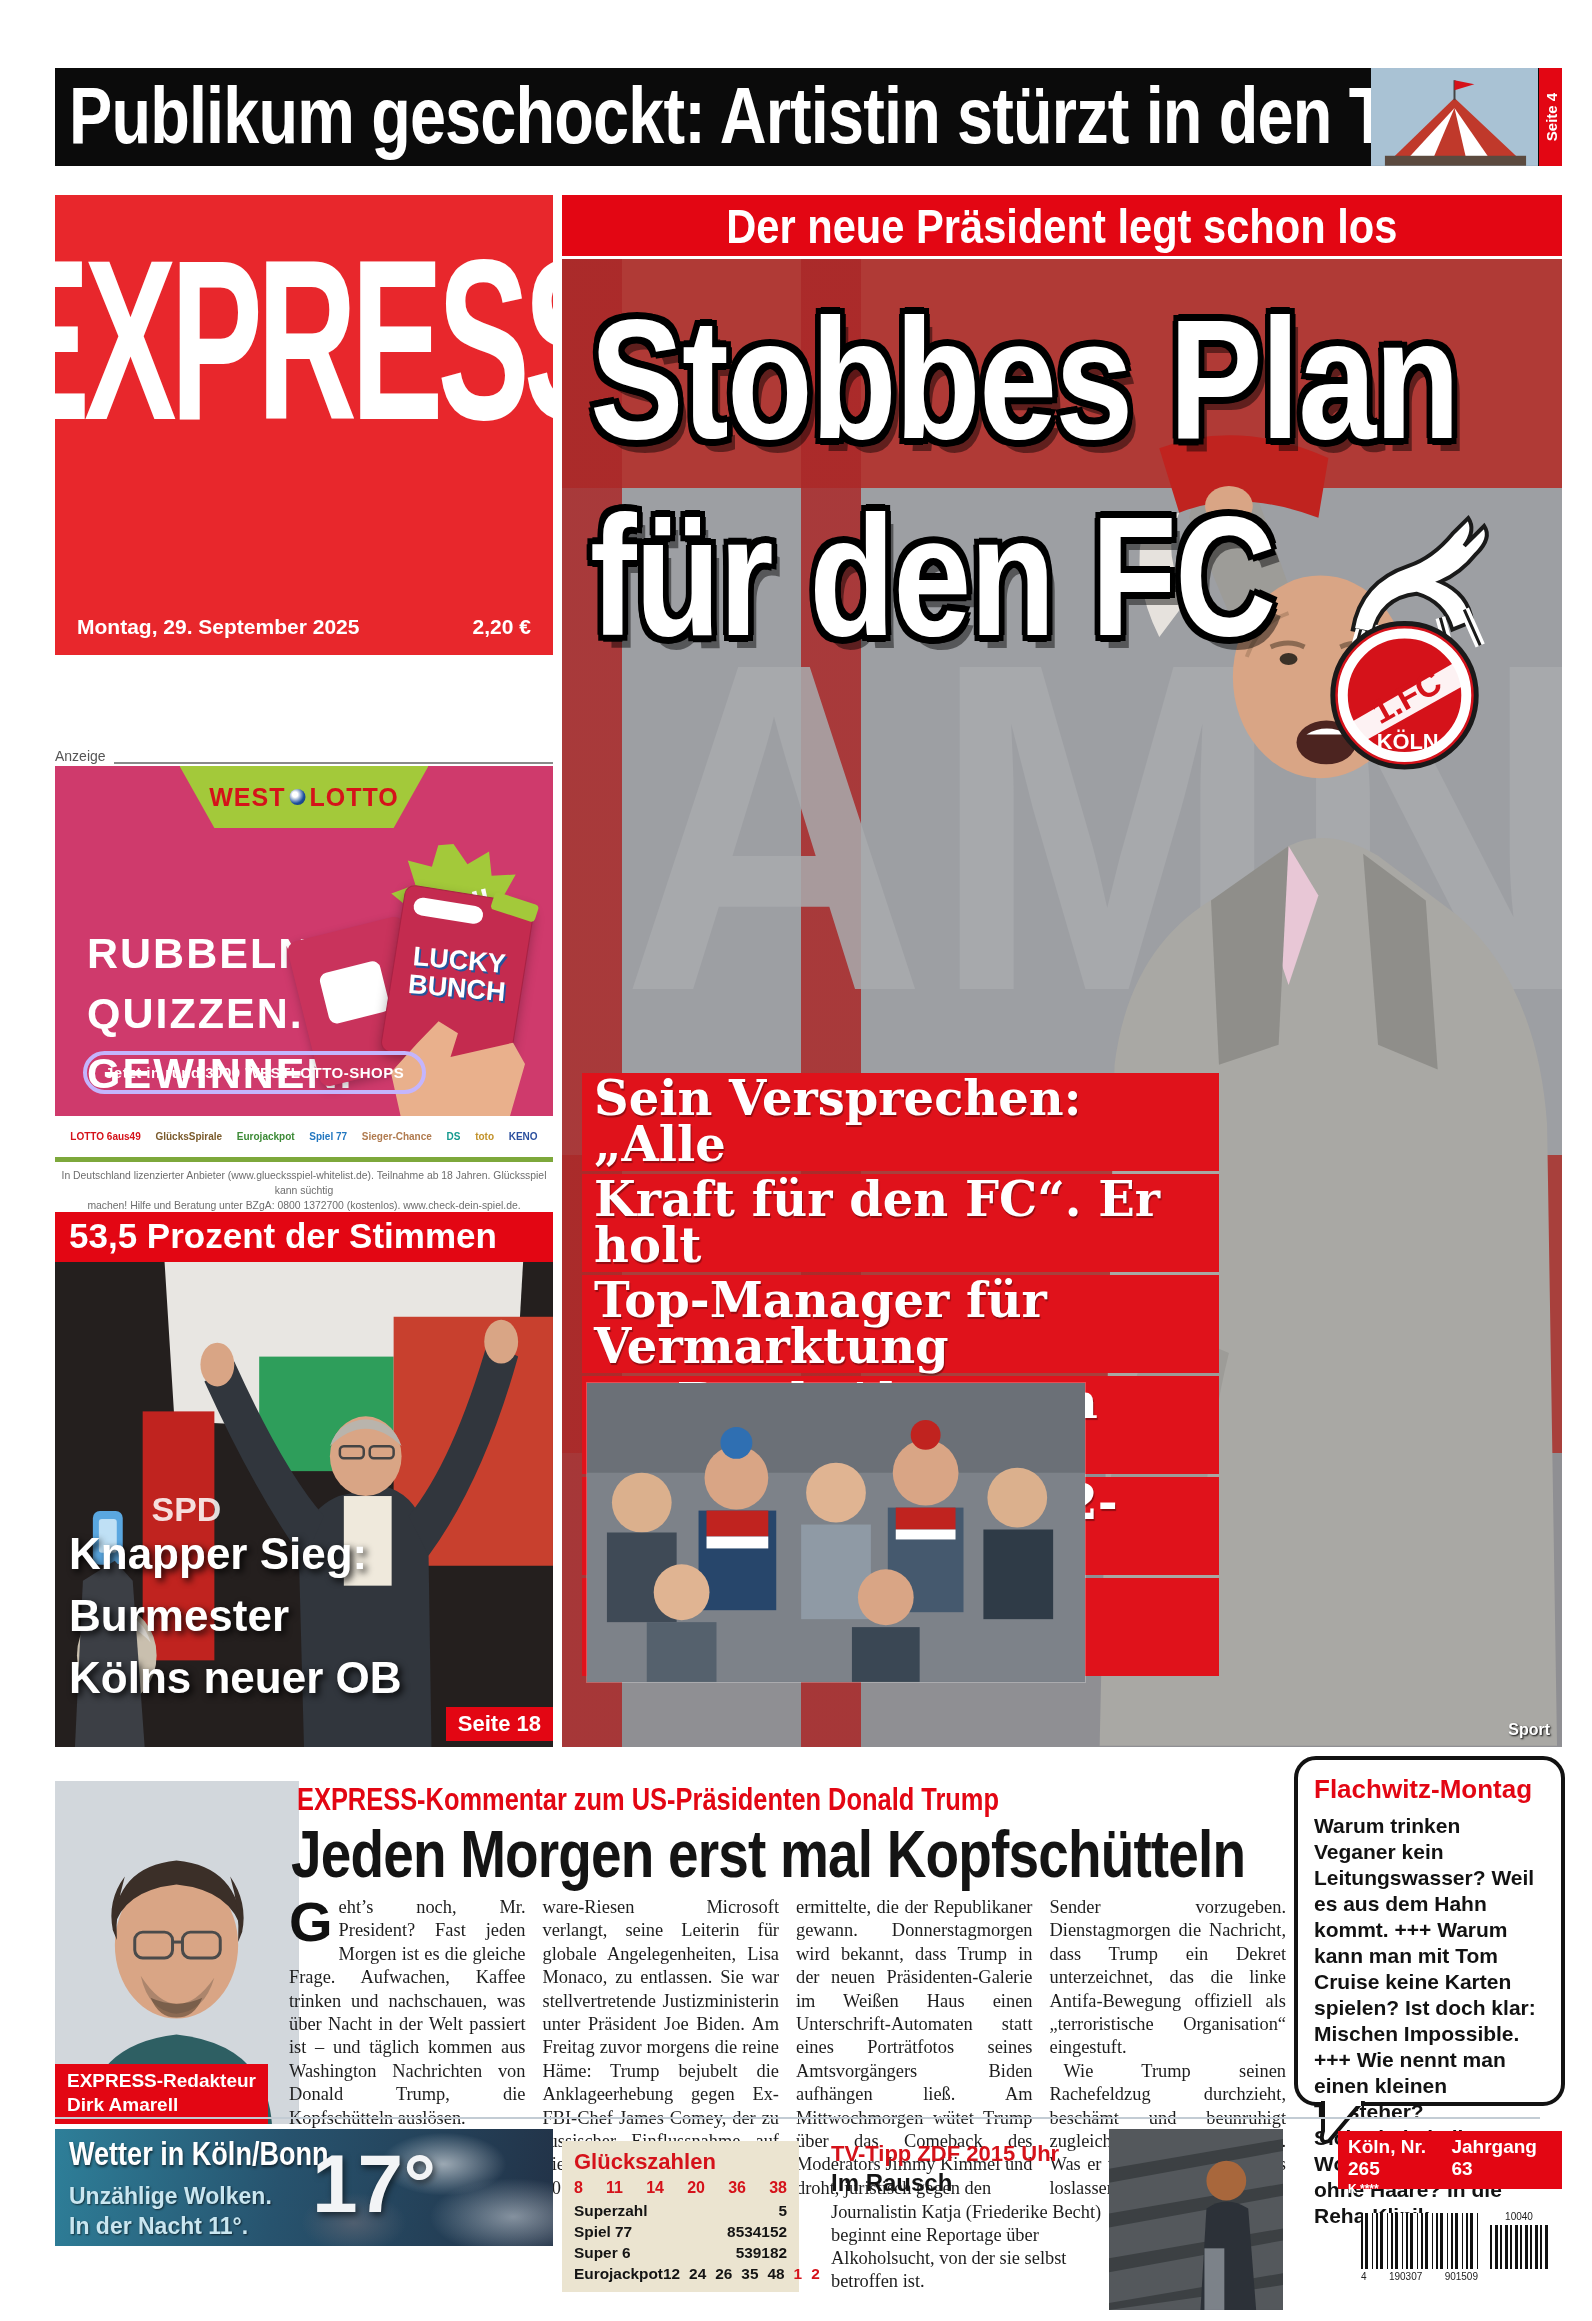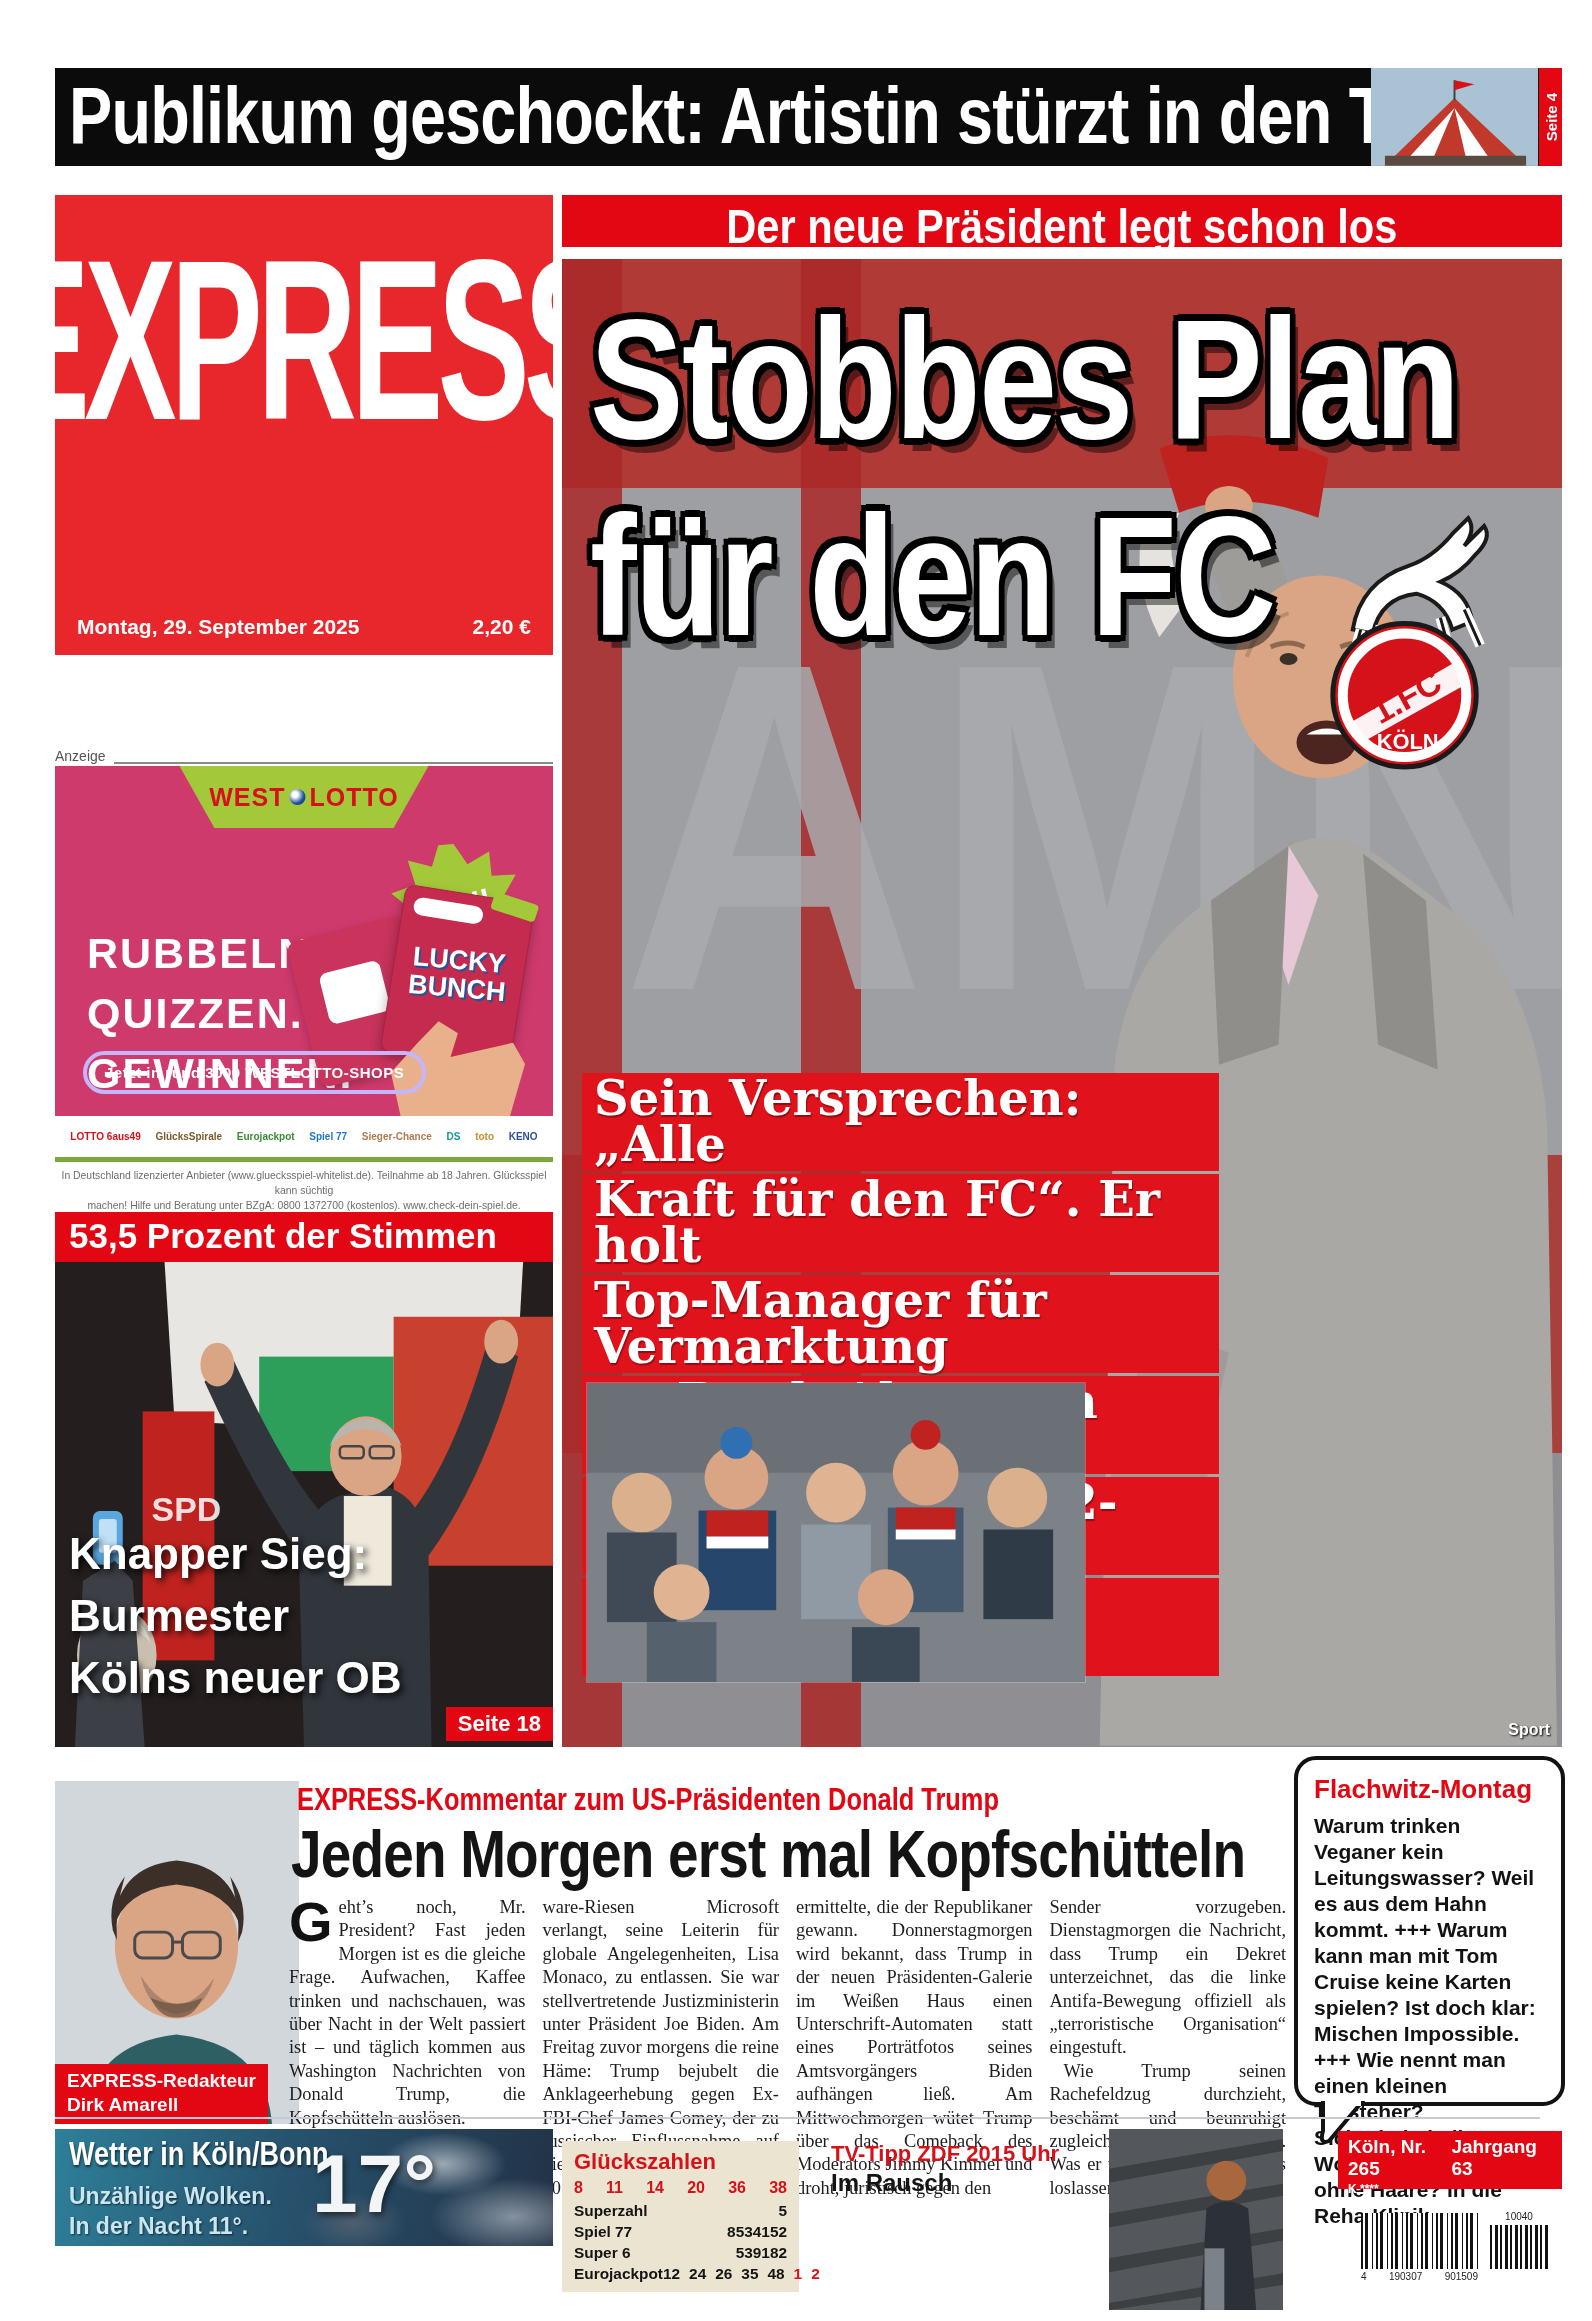--- a/index.html
+++ b/index.html
@@ -77,21 +77,21 @@
   .ad-fine { left:55px; top:1168px; width:498px; text-align:center; font-size:10.4px; line-height:15px; color:#6d6d6d; }
 
   
   .el-kicker { left:55px; top:1212px; width:498px; height:50px; background:#e30613; }
   .el-kicker span { position:absolute; left:14px; top:0; line-height:48px; color:#fff; font-size:35px; font-weight:bold; }
   .el-photo { left:55px; top:1262px; width:498px; height:485px; background:#241f1e; overflow:hidden; }
   .el-head { position:absolute; left:14px; top:261px; color:#fff; font-weight:bold; font-size:44px; line-height:62px; text-shadow:3px 3px 7px rgba(0,0,0,.9); }
   .el-page { position:absolute; right:0; bottom:6px; background:#e30613; color:#fff; font-size:22px; font-weight:bold; padding:4px 12px; }
 
   
-  .lead-kicker { left:562px; top:195px; width:1000px; height:52px; background:#e30613; text-align:center; }
+  .lead-kicker { left:562px; top:195px; width:1000px; height:61px; background:#e30613; text-align:center; }
   .lead-kicker span { color:#fff; font-size:49px; font-weight:bold; line-height:62px; }
   .lead-photo { left:562px; top:259px; width:1000px; height:1488px; overflow:hidden;
     background:
       linear-gradient(90deg, rgba(170,40,40,.85) 0 60px, transparent 60px 239px, rgba(170,40,40,.85) 239px 299px, transparent 299px),
       linear-gradient(180deg,#b03a36 0 229px,#9d9fa3 229px 896px,#a8403c 896px 1194px,#8f8f93 1194px);
   }
   .bg-letters { position:absolute; left:60px; top:299px; font-size:468px; font-weight:bold; color:#a9abae; opacity:.85; letter-spacing:6px; transform:scaleX(.9); transform-origin:left top; }
   .lead-h { position:absolute; left:28px; color:#fff; font-weight:bold; font-size:171px; line-height:179px; letter-spacing:-2px;
     text-shadow:-6px -6px 0 #000,6px -6px 0 #000,-6px 6px 0 #000,6px 6px 0 #000,-7px 0 0 #000,7px 0 0 #000,0 -7px 0 #000,0 7px 0 #000,10px 13px 0 rgba(0,0,0,.45);
   }
@@ -437,20 +437,21 @@
         <span>48</span>
         <span class="red">1</span>
         <span class="red">2</span>
       </span>
     </div>
   </div>
 
   <div class="abs tv">
     <div class="k">TV-Tipp ZDF 2015 Uhr</div>
     <div class="t">Im Rausch</div>
+    <div class="b">Journalistin Katja (Friederike Becht) beginnt eine Reportage über Alkoholsucht, von der sie selbst betroffen ist.</div>
   </div>
   <div class="abs tv-photo">
     <svg width="174" height="181" viewBox="0 0 175 182">
       <rect width="175" height="182" fill="#54585c"></rect>
       <path d="M0,40 L175,10 L175,22 L0,54 Z" fill="#3c4043"></path>
       <path d="M0,85 L175,55 L175,67 L0,99 Z" fill="#3c4043"></path>
       <path d="M0,130 L175,100 L175,112 L0,144 Z" fill="#3c4043"></path>
       <path d="M0,175 L175,145 L175,157 L0,182 Z" fill="#3c4043"></path>
       <circle cx="118" cy="52" r="20" fill="#a8673c"></circle>
       <path d="M92,182 L98,80 Q118,66 140,80 L148,182 Z" fill="#2c3138"></path>

